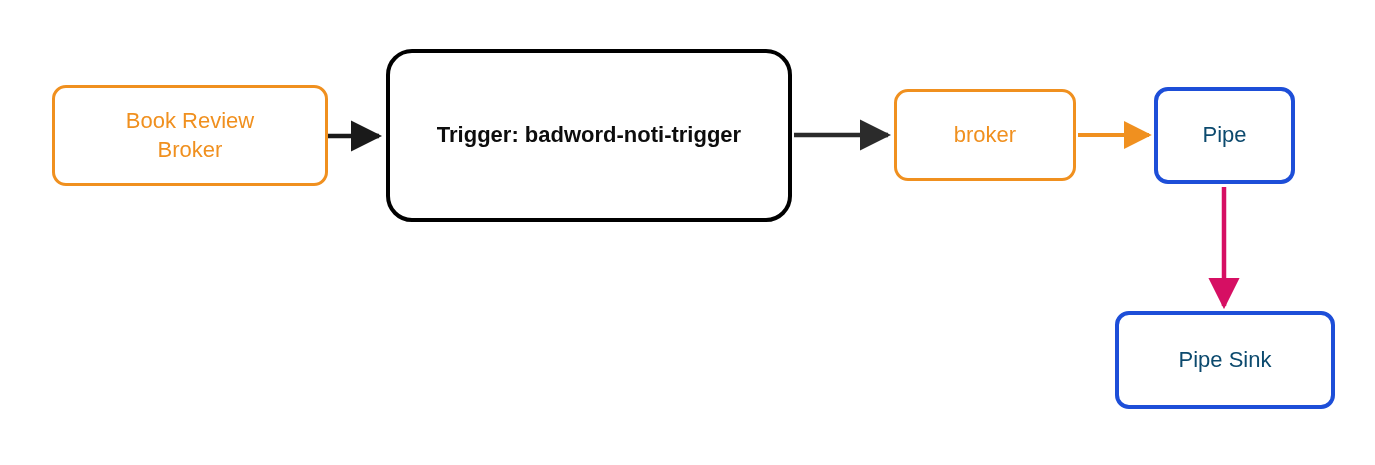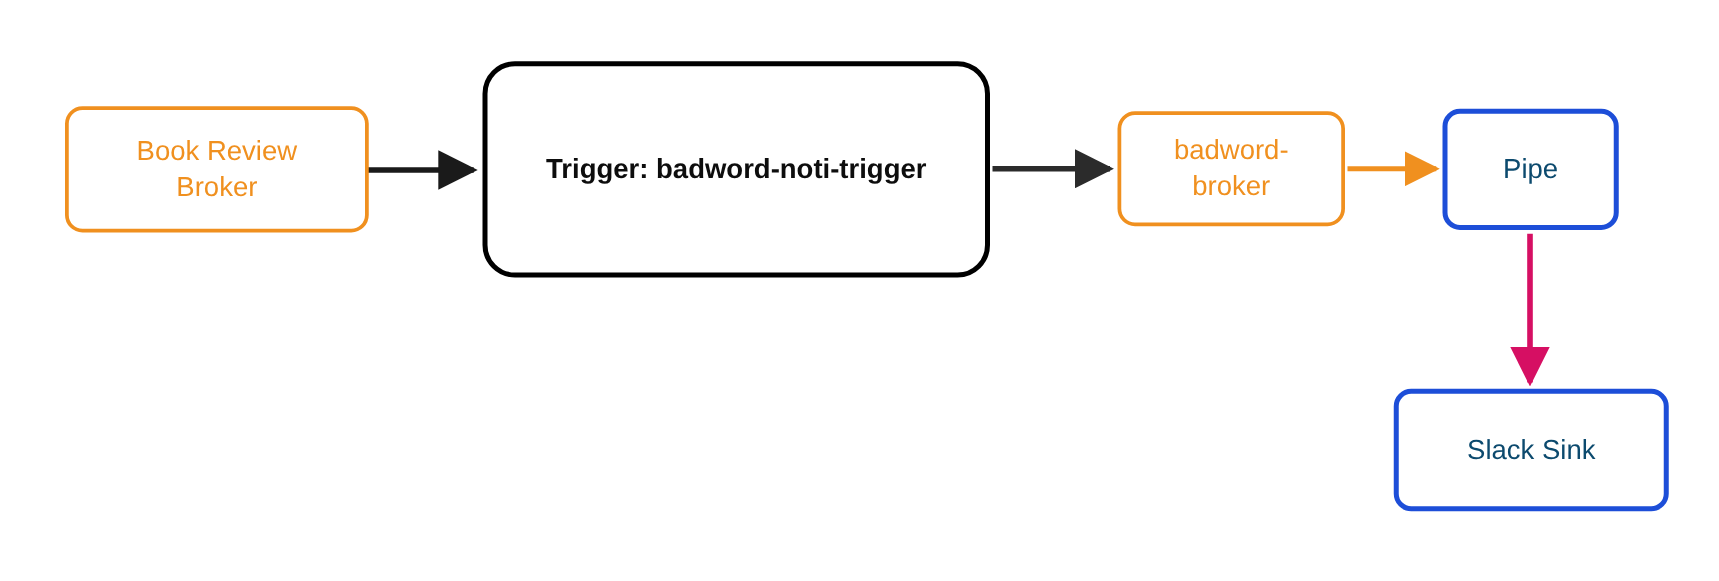--- a/index.html
+++ b/index.html
@@ -46,21 +46,21 @@
     font-size: 22px;
   }
   
   .node-crimson {
     border: 4px solid #1d4ed8;
     border-radius: 14px;
     color: #0c4a6e;
     font-size: 22px;
   }
 
-  #node-book-review-broker { left: 52px;  top: 85px;  width: 243px; height: 101px; }
+  #node-book-review-broker { left: 52px;  top: 85px;  width: 276px; height: 101px; }
   #node-trigger            { left: 386px; top: 49px;  width: 406px; height: 173px; }
   #node-badword-broker     { left: 894px; top: 89px;  width: 182px; height: 92px; }
   #node-pipe               { left: 1154px; top: 87px; width: 141px; height: 97px; }
   #node-slack-sink         { left: 1115px; top: 311px; width: 220px; height: 98px; }
 
   .trigger-lines {
     display: flex;
     flex-direction: row;
     gap: 4px;
     padding: 0 14px;
@@ -110,28 +110,27 @@
 <div class="node node-black" id="node-trigger">
   <div class="trigger-lines">
     <div class="trigger-line">
       <span class="b">Trigger: badword-noti-trigger</span>
     </div>
   </div>
 </div>
 
 <div class="node node-orange" id="node-badword-broker">
   <span class="label-stack">
-    <span class="label-line">badword-</span>
     <span class="label-line">broker</span>
   </span>
 </div>
 
 <div class="node node-crimson" id="node-pipe">
   <span class="label-stack">
     <span class="label-line">Pipe</span>
   </span>
 </div>
 
 <div class="node node-crimson" id="node-slack-sink">
   <span class="label-stack">
-    <span class="label-line">Slack Sink</span>
+    <span class="label-line">Pipe Sink</span>
   </span>
 </div>
 
 </body></html>

